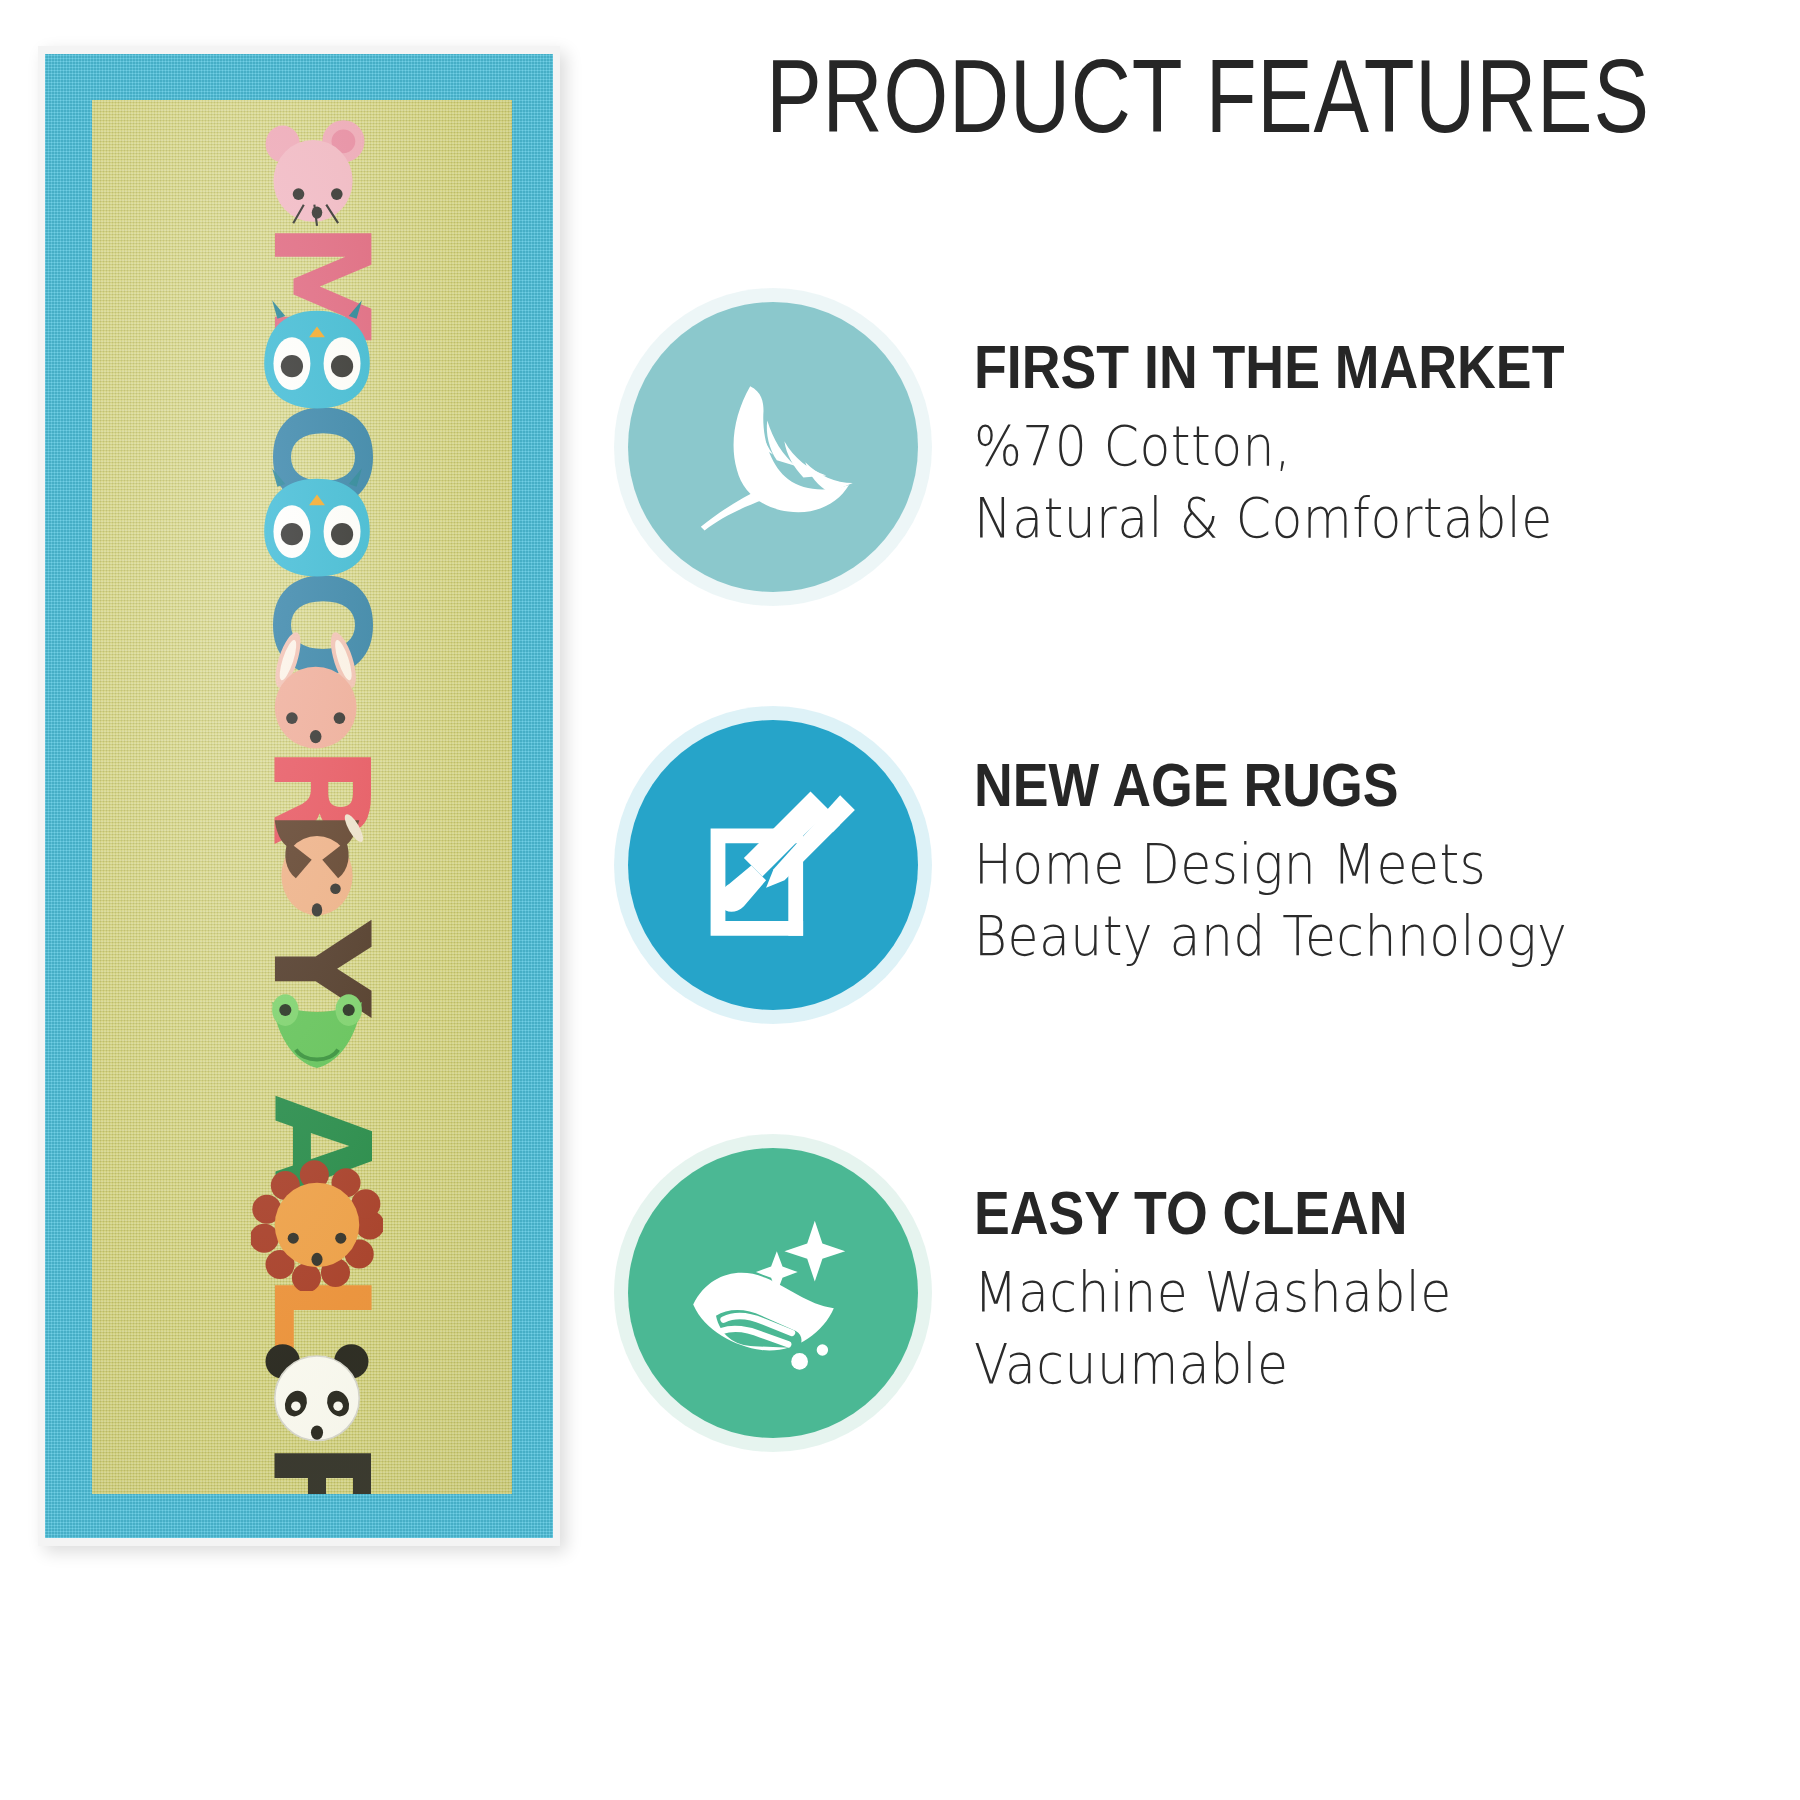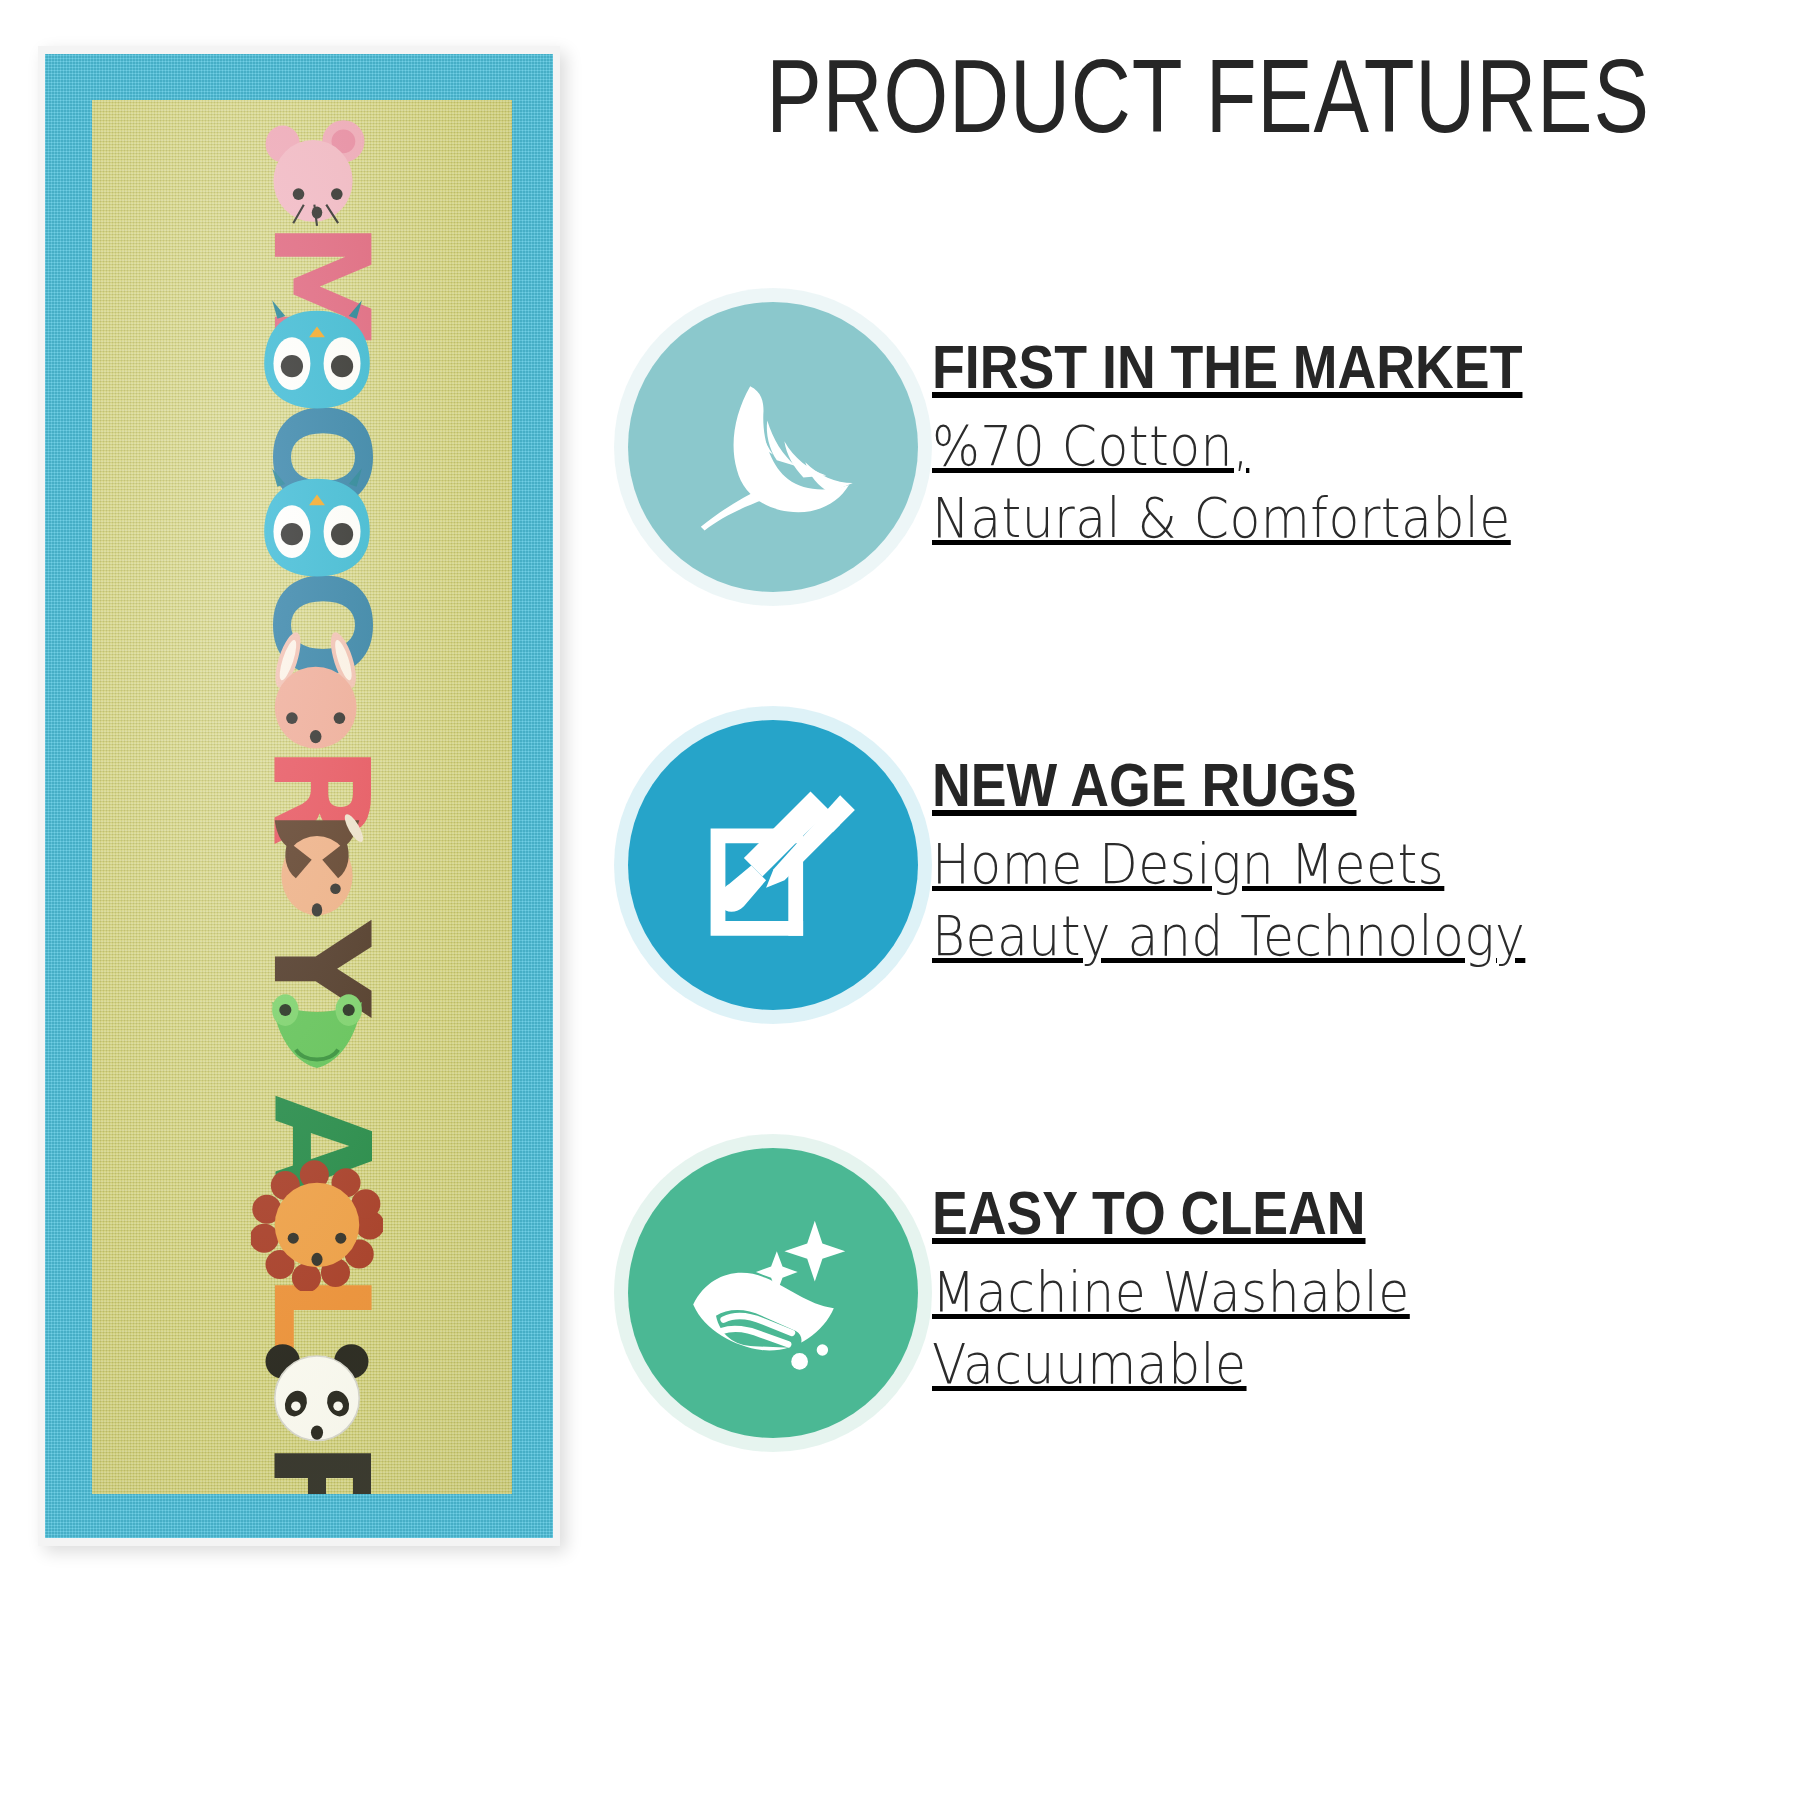--- a/index.html
+++ b/index.html
@@ -107,21 +107,21 @@
   .icon-circle .ring {
     position: absolute; inset: 0; border-radius: 50%;
     opacity: .38;
   }
   .icon-circle .disc {
     position: absolute; left: 14px; top: 14px; right: 14px; bottom: 14px;
     border-radius: 50%;
   }
   .icon-circle svg { position: relative; z-index: 2; }
 
-  .f-text { padding-bottom: 4px; text-decoration: underline; }
+  .f-text { margin-left: 42px; padding-bottom: 4px; }
   .f-title {
     font-family: "Liberation Sans", sans-serif;
     font-weight: 700;
     font-size: 61px; line-height: 1.06;
     color: #262626; letter-spacing: 0px;
     transform: scaleX(0.88); transform-origin: left center;
     white-space: nowrap; margin-bottom: 10px;
   }
   .f-line {
     font-family: "DejaVu Sans", sans-serif;

